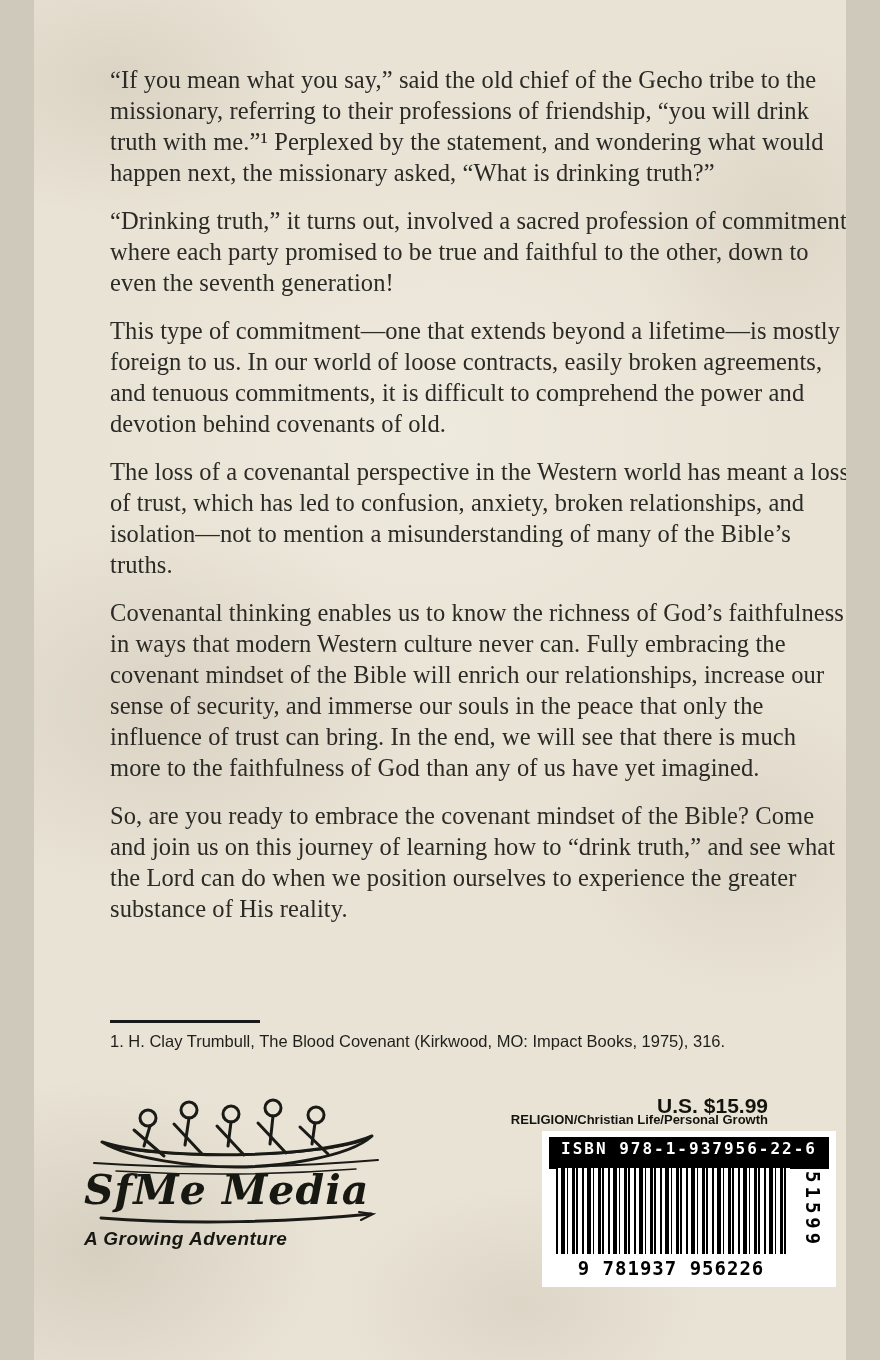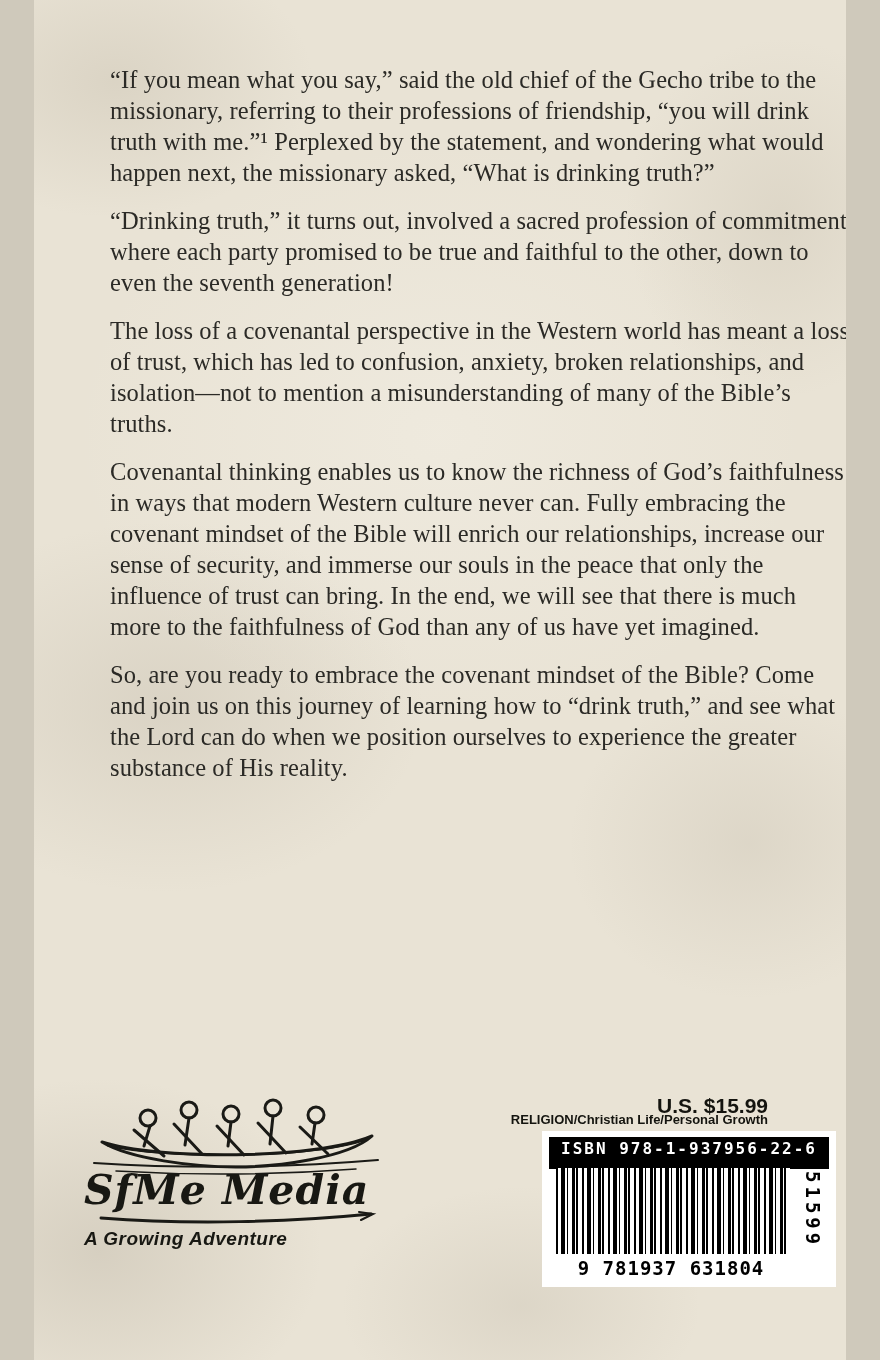--- a/index.html
+++ b/index.html
@@ -163,34 +163,39 @@
   }
 </style>
 </head>
 <body>
 
 <div class="page">
 
   <div class="text-block">
     <p>“If you mean what you say,” said the old chief of the Gecho tribe to the missionary, referring to their professions of friendship, “you will drink truth with me.”¹ Perplexed by the statement, and wondering what would happen next, the missionary asked, “What is drinking truth?”</p>
     <p>“Drinking truth,” it turns out, involved a sacred profession of commitment where each party promised to be true and faithful to the other, down to even the seventh generation!</p>
+    <p>This type of commitment—one that extends beyond a lifetime—is mostly foreign to us. In our world of loose contracts, easily broken agreements, and tenuous commitments, it is difficult to comprehend the power and devotion behind covenants of old.</p>
     <p><span>The loss of a covenantal perspective in the Western world has meant a loss of </span><span class="em">trust</span><span>, which has led to confusion, anxiety, broken relationships, and isolation—not to mention a misunderstanding of many of the Bible’s truths.</span></p>
     <p>Covenantal thinking enables us to know the richness of God’s faithfulness in ways that modern Western culture never can. Fully embracing the covenant mindset of the Bible will enrich our relationships, increase our sense of security, and immerse our souls in the peace that only the influence of trust can bring. In the end, we will see that there is much more to the faithfulness of God than any of us have yet imagined.</p>
     <p>So, are you ready to embrace the covenant mindset of the Bible? Come and join us on this journey of learning how to “drink truth,” and see what the Lord can do when we position ourselves to experience the greater substance of His reality.</p>
   </div>
 
+  <div class="footnote">
+    <div class="footnote-rule"></div>
+    <div><span>1. H. Clay Trumbull, </span><span class="em">The Blood Covenant</span><span> (Kirkwood, MO: Impact Books, 1975), 316.</span></div>
+  </div>
 
   <div class="price">U.S. $15.99</div>
   <div class="category">RELIGION/Christian Life/Personal Growth</div>
 
   <div class="barcode-box">
     <div class="isbn-strip">ISBN 978-1-937956-22-6</div>
     <div class="bars"></div>
     <div class="addon">51599</div>
-    <div class="digits">9 781937 631804</div>
+    <div class="digits">9 781937 956226</div>
   </div>
 
   <div class="logo">
     <span>
       <svg width="300" height="112" viewBox="0 0 300 112" fill="none" stroke="#1a1a16" stroke-width="3" stroke-linecap="round" stroke-linejoin="round">
 
         <path d="M8 97 Q150 106 292 94" stroke-width="2"></path>
         <path d="M30 105 Q150 112 270 103" stroke-width="1.5"></path>
 
         <path d="M16 76 C70 94 230 94 286 70 C262 92 190 101 150 101 C108 101 44 93 16 76 Z"></path>

